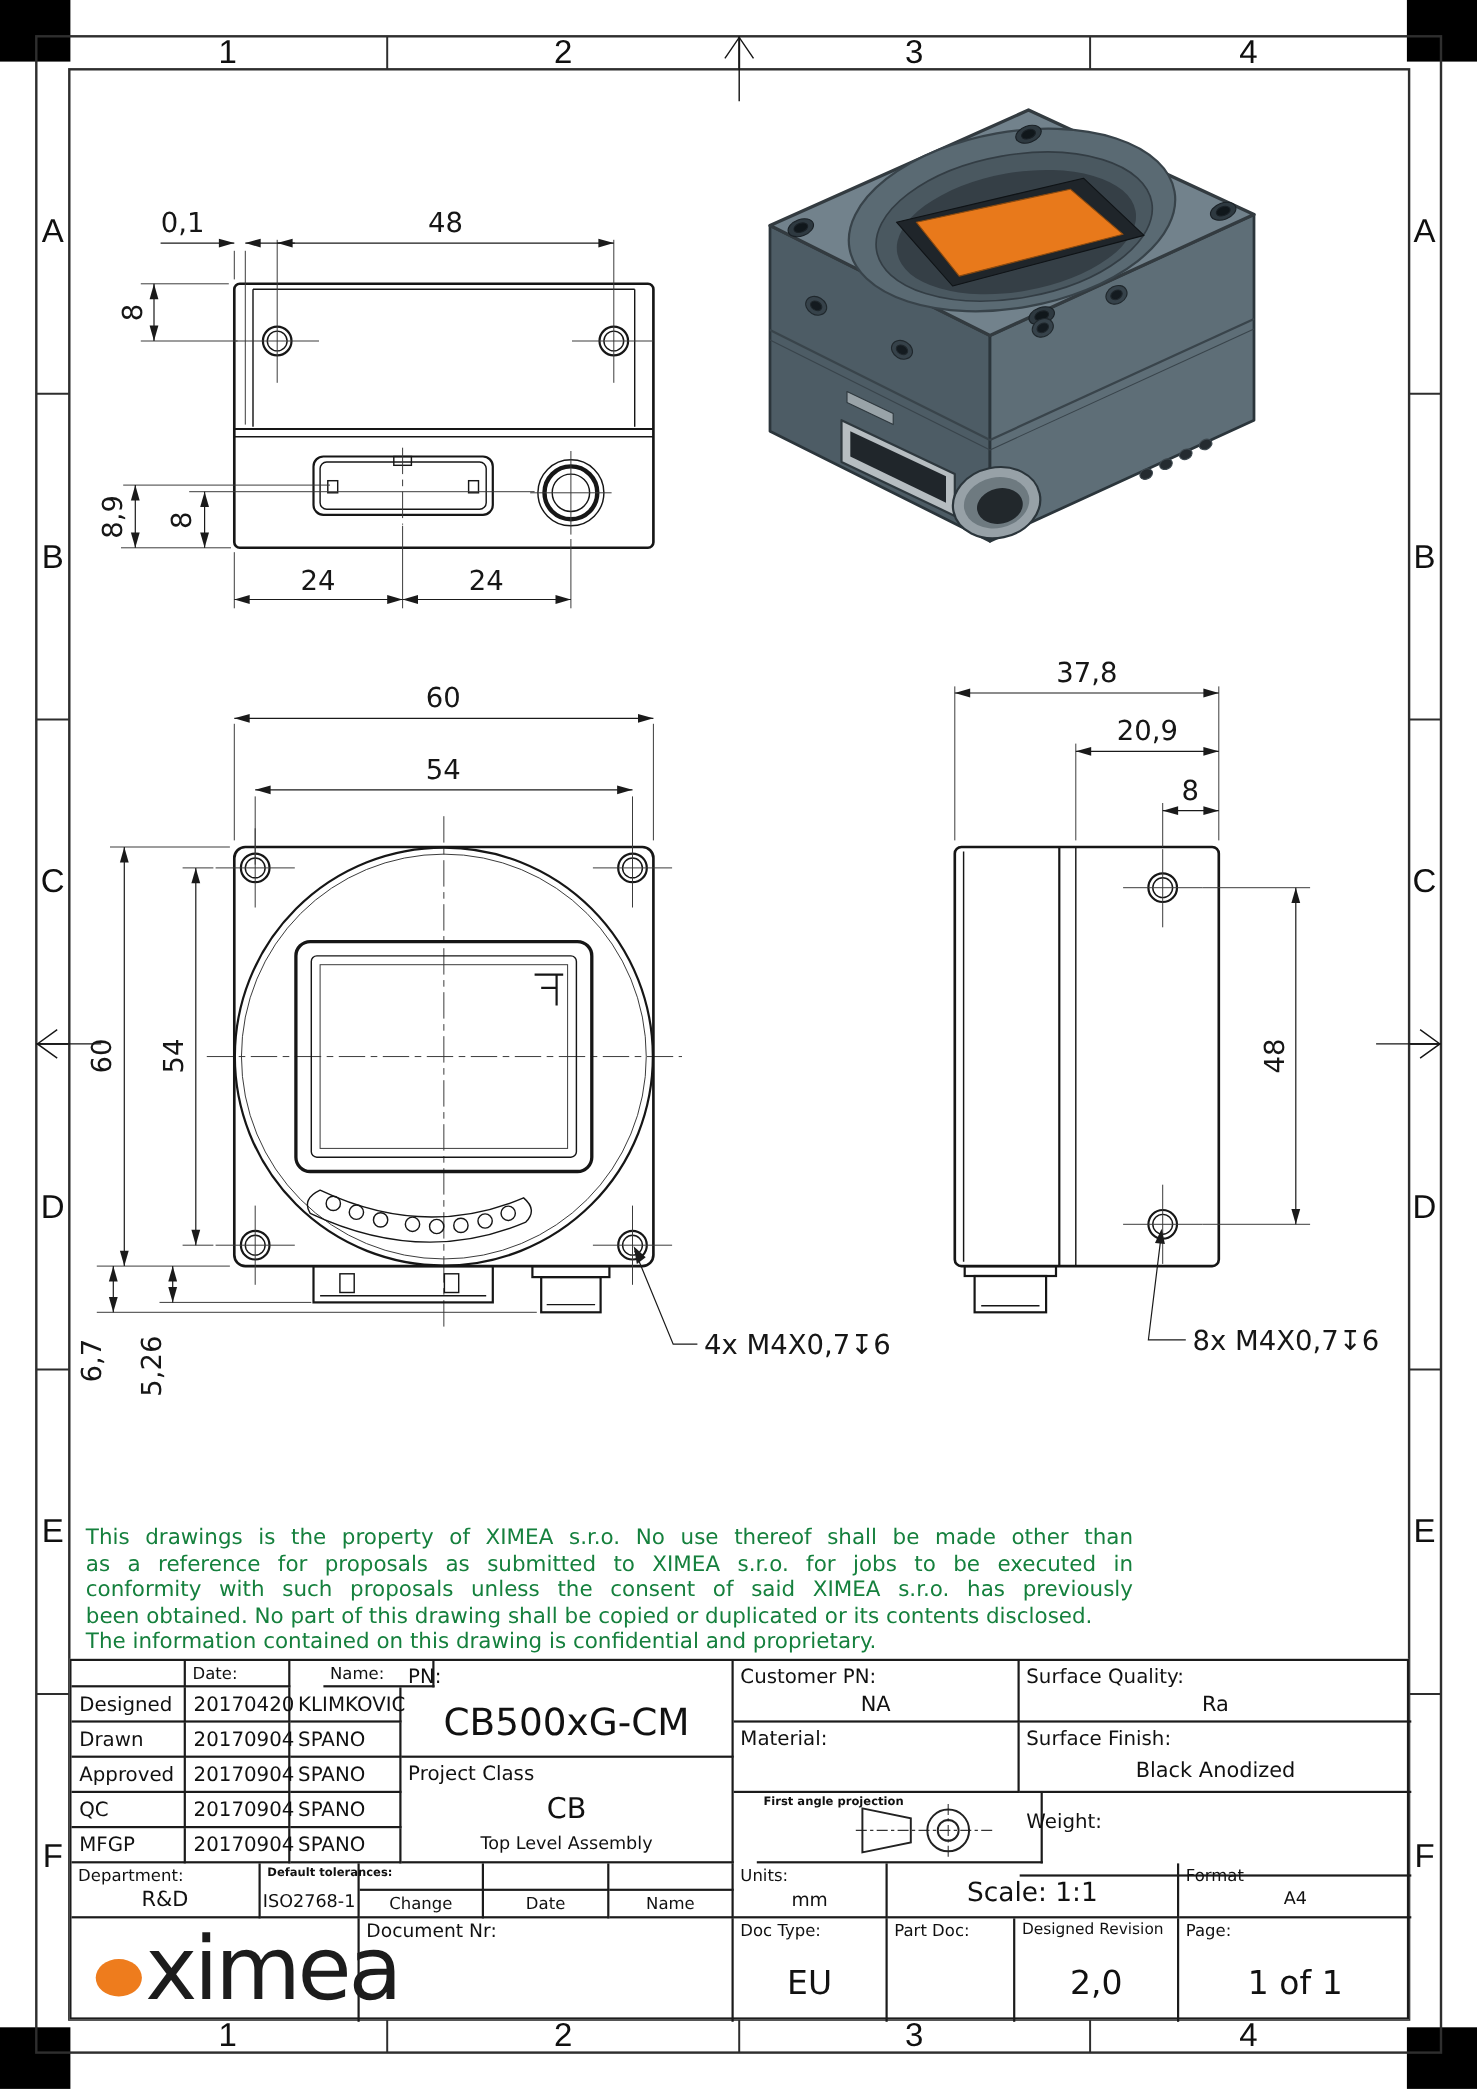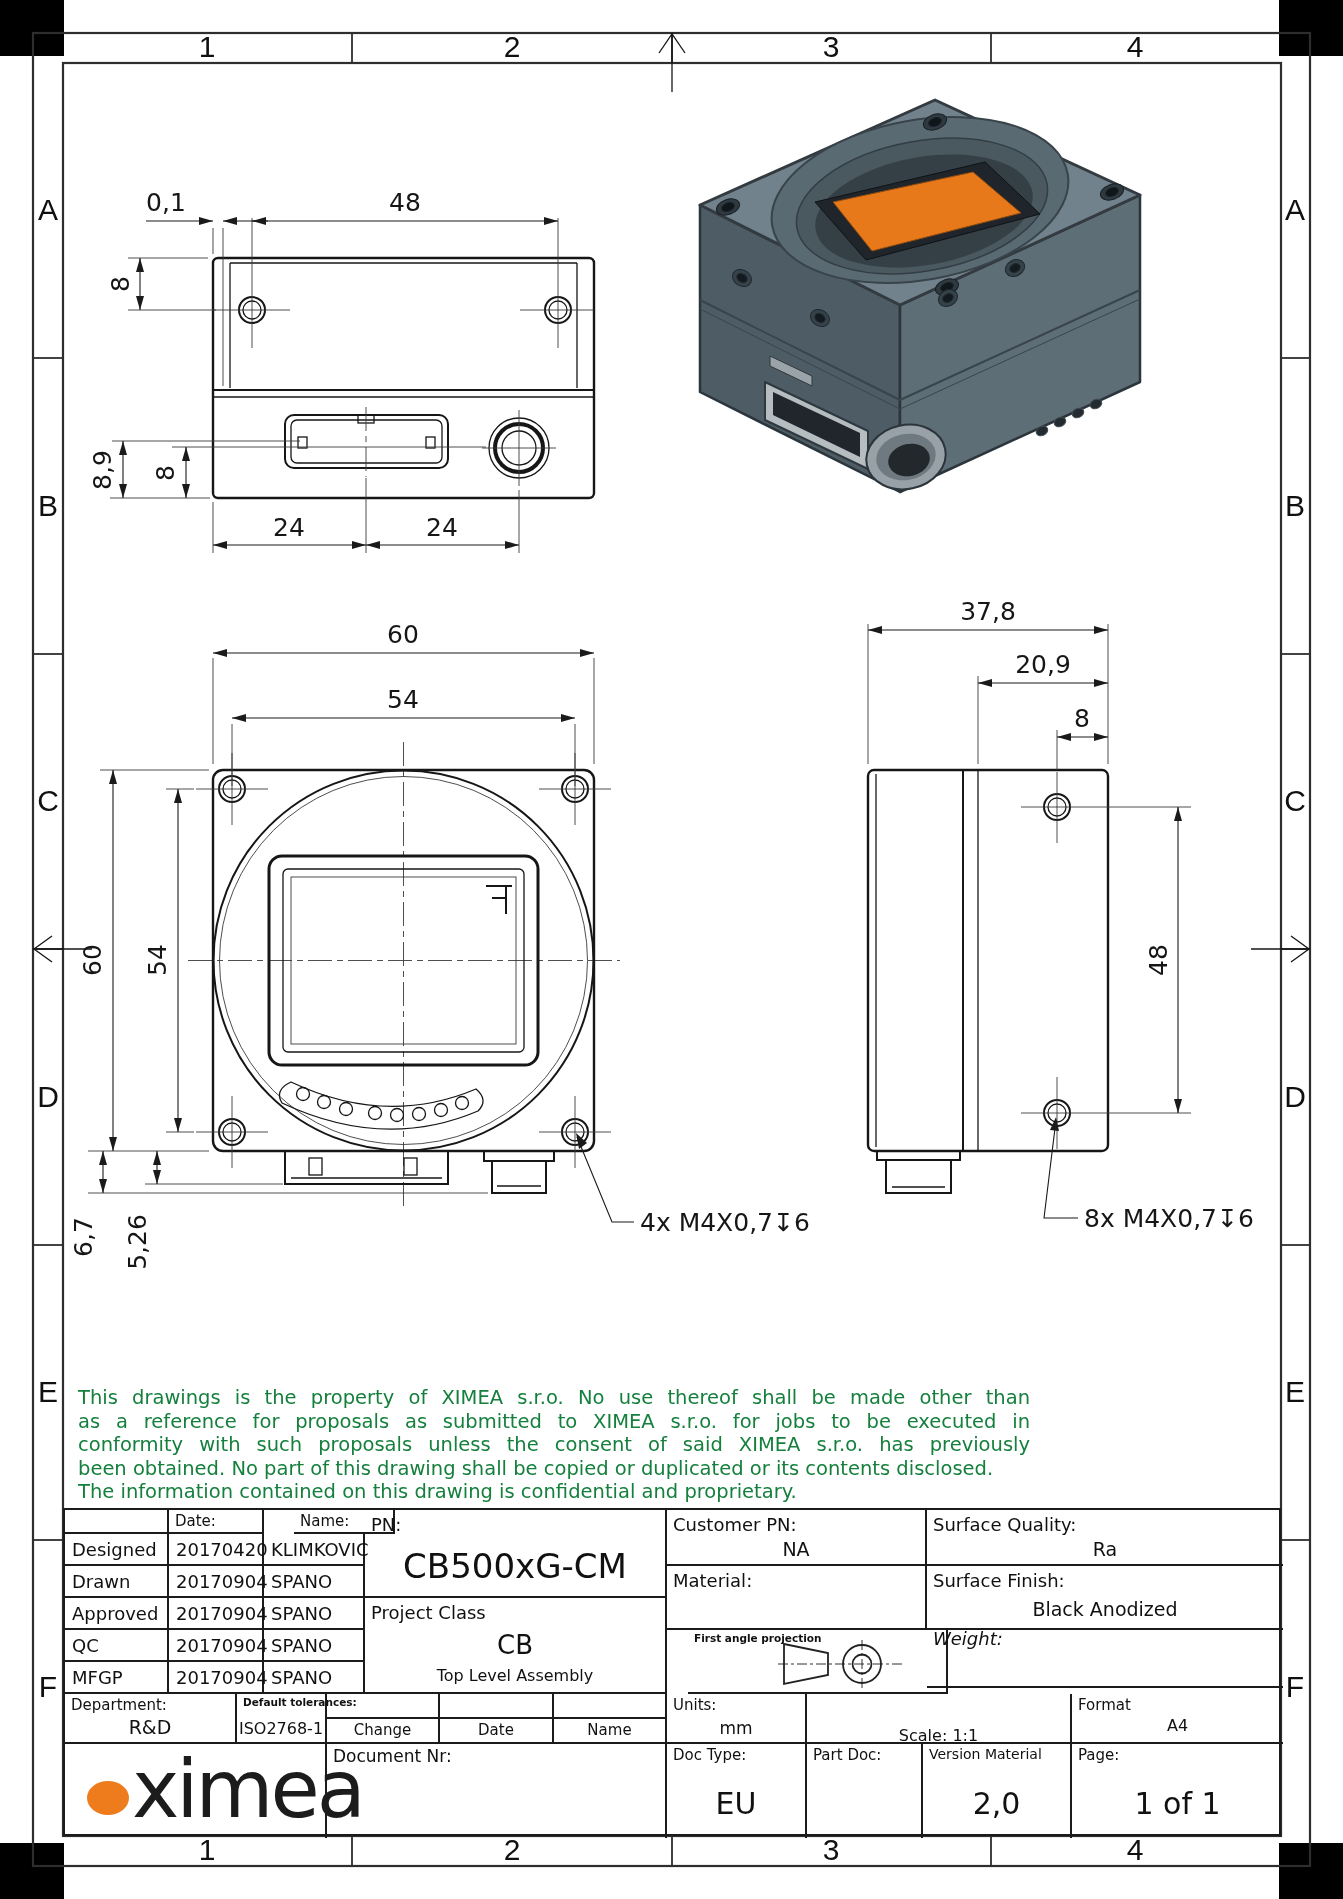--- a/index.html
+++ b/index.html
@@ -513,21 +513,21 @@
   <div class="c" style="left:623px;top:120px;width:260px;height:64px;">
     <span class="lab sm">First angle projection</span>
     <svg width="130" height="52" viewBox="0 0 130 52" style="position:absolute;left:88px;top:8px;">
       <line x1="2" y1="26" x2="126" y2="26" stroke="#333" stroke-width="1" stroke-dasharray="10 3 3 3"></line>
       <line x1="86" y1="2" x2="86" y2="50" stroke="#333" stroke-width="1" stroke-dasharray="10 3 3 3"></line>
       <path d="M8,6 L52,15 L52,37 L8,46 Z" fill="none" stroke="#222" stroke-width="1.8"></path>
       <circle cx="86" cy="26" r="19" fill="none" stroke="#222" stroke-width="1.8"></circle>
       <circle cx="86" cy="26" r="9.5" fill="none" stroke="#222" stroke-width="1.8"></circle>
     </svg>
   </div>
-  <div class="c nr" style="left:862px;top:114px;width:356px;height:64px;font-style:italic;">
+  <div class="c nr" style="left:862px;top:132px;width:356px;height:64px;">
     <span class="lab md">Weight:</span>
     <span class="val" style="top:32px;font-size:19px;"></span>
   </div>
 
   <div class="c" style="left:0;top:184px;width:172px;height:50px;">
     <span class="lab">Department:</span>
     <span class="val" style="top:22px;font-size:19px;">R&amp;D</span>
   </div>
   <div class="c" style="left:172px;top:184px;width:90px;height:50px;">
     <span class="lab sm">Default tolerances:</span>
@@ -545,21 +545,21 @@
       </div>
   <div class="c" style="left:489px;top:209px;width:113px;height:25px;">
     <span class="val" style="top:2px;font-size:15px;">Name</span>
       </div>
 
   <div class="c" style="left:602px;top:184px;width:140px;height:50px;">
     <span class="lab">Units:</span>
     <span class="val" style="top:24px;font-size:17px;">mm</span>
   </div>
   <div class="c" style="left:742px;top:184px;width:265px;height:50px;">
-    <span class="val" style="top:12px;font-size:16px;margin-top:20px;">
+    <span class="val" style="top:12px;font-size:24px;">
       <span>Scale:</span>
       <span>1:1</span>
     </span>
   </div>
   <div class="c nr" style="left:1007px;top:184px;width:211px;height:50px;">
     <span class="lab">Format</span>
     <span class="val" style="top:22px;font-size:16px;">A4</span>
   </div>
 
   <div class="c nb" style="left:0;top:234px;width:262px;height:94px;">
@@ -574,21 +574,21 @@
   </div>
   <div class="c nb" style="left:602px;top:234px;width:140px;height:94px;">
     <span class="lab">Doc Type:</span>
     <span class="val" style="top:42px;font-size:30px;">EU</span>
   </div>
   <div class="c nb" style="left:742px;top:234px;width:116px;height:94px;">
     <span class="lab">Part Doc:</span>
     <span class="val" style="top:42px;font-size:24px;"></span>
   </div>
   <div class="c nb" style="left:858px;top:234px;width:149px;height:94px;">
-    <span class="lab" style="font-size:14px;">Version Material</span>
+    <span class="lab" style="font-size:14px;">Designed Revision</span>
     <span class="val" style="top:42px;font-size:30px;">2,0</span>
   </div>
   <div class="c nb nr" style="left:1007px;top:234px;width:211px;height:94px;">
     <span class="lab">Page:</span>
     <span class="val" style="top:42px;font-size:30px;">1 of 1</span>
   </div>
 </div>
 
 </div>
 

